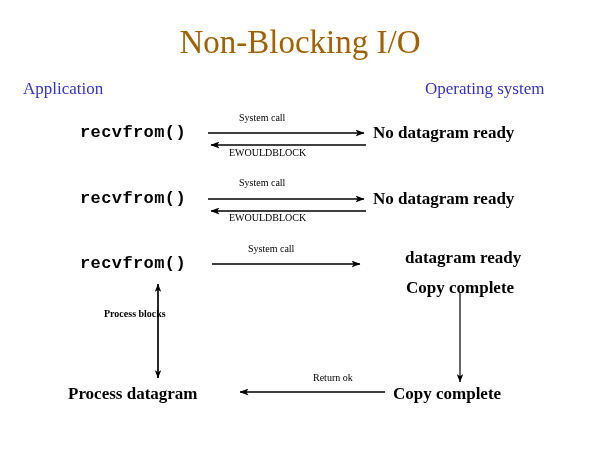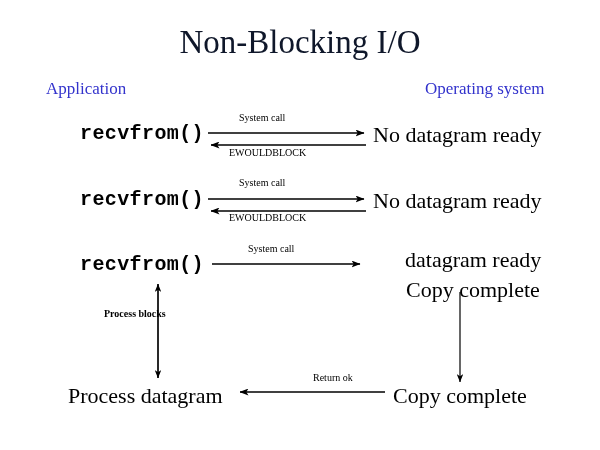--- a/index.html
+++ b/index.html
@@ -21,57 +21,57 @@
   .title {
     position: absolute;
     left: 0;
     top: 26px;
     width: 600px;
     text-align: center;
     font-family: "Liberation Serif", "DejaVu Serif", serif;
     font-size: 33px;
     font-weight: normal;
     line-height: 1;
-    color: #0f172a;
+    color: #a16207;
     letter-spacing: 0px;
   }
 
   
   .col-head {
     position: absolute;
     font-family: "Liberation Serif", "DejaVu Serif", serif;
     font-size: 17px;
     font-weight: normal;
     line-height: 1;
     white-space: nowrap;
   }
-  .col-head.app   { left: 46px;  top: 80px; }
+  .col-head.app   { left: 23px;  top: 80px; }
   .col-head.os    { left: 425px; top: 80px; }
 
   
   .call {
     position: absolute;
     left: 80px;
     font-family: "Liberation Mono", "DejaVu Sans Mono", monospace;
-    font-size: 20px;
+    font-size: 17px;
     font-weight: bold;
     line-height: 1;
     white-space: nowrap;
     letter-spacing: 0.4px;
   }
   .call.r1 { top: 124px; }
   .call.r2 { top: 190px; }
   .call.r3 { top: 255px; }
 
   
   .state {
     position: absolute;
     font-family: "Liberation Serif", "DejaVu Serif", serif;
-    font-size: 22px;
-    font-weight: normal;
+    font-size: 17px;
+    font-weight: bold;
     line-height: 1;
     white-space: nowrap;
   }
   .state.s1  { left: 373px; top: 124px; }
   .state.s2  { left: 373px; top: 190px; }
   .state.s3  { left: 405px; top: 249px; }
   .state.s4  { left: 406px; top: 279px; }
   .state.s5  { left: 393px; top: 385px; }
   .state.s6  { left: 68px;  top: 385px; }
 

